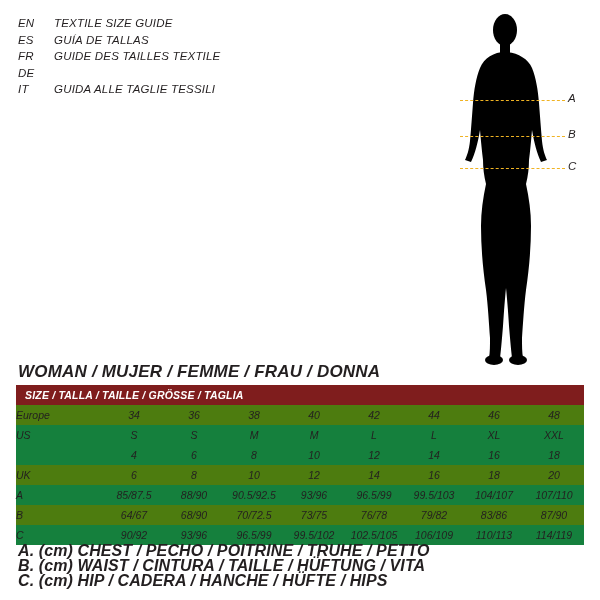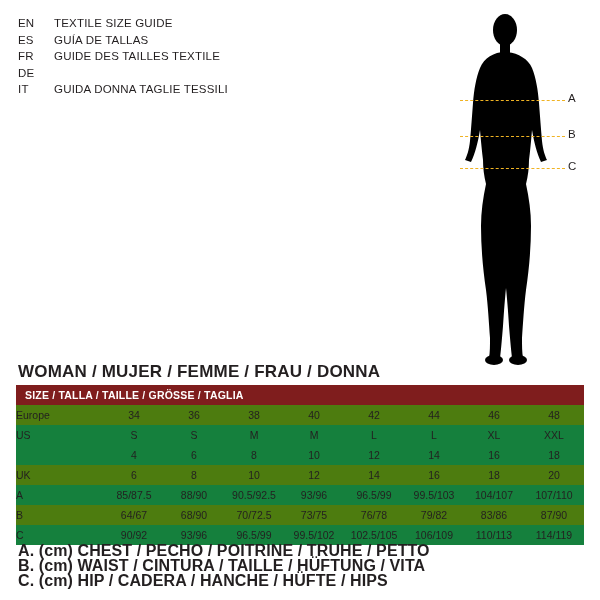--- a/index.html
+++ b/index.html
@@ -4,21 +4,21 @@
 <style>
   html,body{margin:0;padding:0;}
   body{
     width:600px;height:600px;
     background:#ffffff;
     font-family:"Liberation Sans", sans-serif;
     color:#231f20;
     position:relative;
     overflow:hidden;
   }
-  .page{position:relative;width:600px;height:600px;}
+  .page{position:relative;width:600px;height:600px;font-style:italic;}
 
   
   .langs{
     position:absolute;left:18px;top:15px;
     font-size:11.5px;
     line-height:16.5px;
     letter-spacing:.2px;
   }
   .lang-row{display:flex;}
   .lang-code{width:36px;flex:0 0 36px;}
@@ -100,21 +100,21 @@
     </div>
     <div class="lang-row">
       <span class="lang-code">FR</span>
       <span class="lang-text">GUIDE DES TAILLES TEXTILE</span>
     </div>
     <div class="lang-row">
       <span class="lang-code">DE</span>
     </div>
     <div class="lang-row">
       <span class="lang-code">IT</span>
-      <span class="lang-text">GUIDA DONNA TAGLIE TESSILI</span>
+      <span class="lang-text">GUIDA ALLE TAGLIE TESSILI</span>
     </div>
   </div>
 
   <div class="figure">
     <svg width="170" height="360" viewBox="0 0 170 360" xmlns="http://www.w3.org/2000/svg" aria-hidden="true">
       <g fill="#000000">
 
         <ellipse cx="85" cy="22" rx="12" ry="16"></ellipse>
 
         <rect x="80" y="35" width="10" height="12"></rect>

